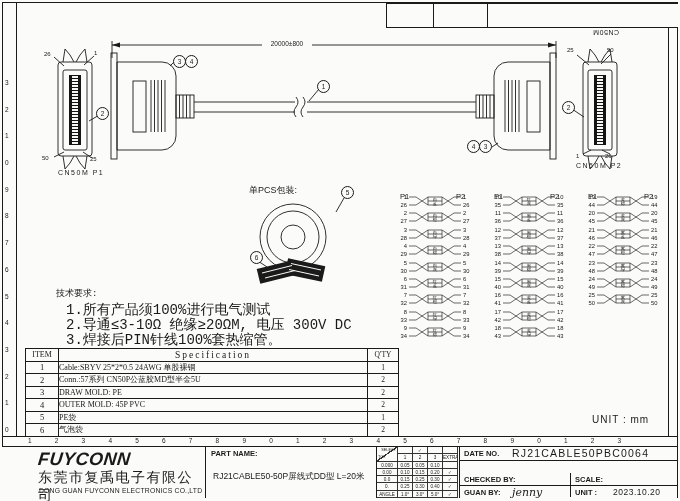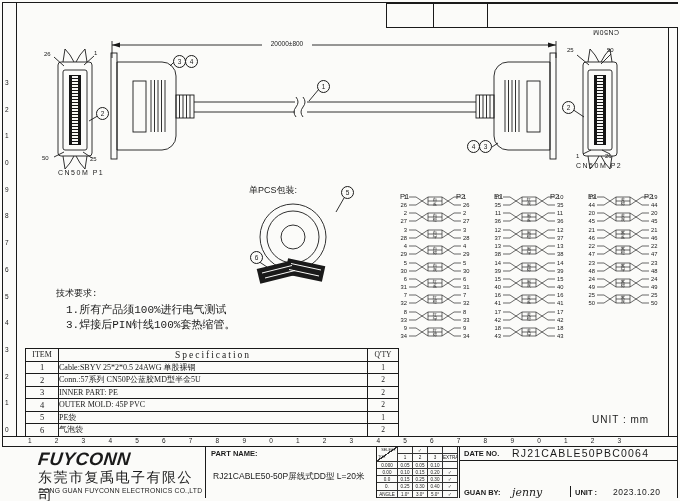--- a/index.html
+++ b/index.html
@@ -31,21 +31,21 @@
   
   .pincol{position:absolute;top:177px;width:84px;z-index:3;}
   .pmhdr{position:absolute;top:0;font-size:7.5px;margin-top:15px;}
   .pair{position:absolute;width:84px;height:16px;}
   .pn{position:absolute;font-size:5.8px;line-height:6px;}
   .pnl{width:11px;text-align:right;left:0;}
   .pnr{left:67px;text-align:left;}
   
   .tech{position:absolute;left:36px;top:287px;z-index:3;font-family:Liberation Mono, monospace;margin-left:20px;}
   .tech .t{font-size:9px;margin-bottom:3px;}
-  .tech .i{font-size:11px;margin-left:10px;line-height:15px;white-space:nowrap;}
+  .tech .i{font-size:14px;margin-left:10px;line-height:15px;white-space:nowrap;}
   
   table.spec{position:absolute;left:25px;top:348px;width:372px;border-collapse:collapse;z-index:3;
              font-family:"Liberation Serif","DejaVu Serif",serif;table-layout:fixed;background:#fbfbf9;}
   table.spec td{border:1px solid #1a1a1a;height:11.5px;padding:0;overflow:hidden;white-space:nowrap;}
   .sp-item{width:32px;text-align:center;font-size:8.5px;}
   .sp-spec{width:308px;font-size:8px;padding-left:5px;margin-top:35px;}
   .sp-qty{width:30px;text-align:center;font-size:7.5px;}
   .sp-h{text-align:center;font-size:9.5px;letter-spacing:2px;}
   .unit{position:absolute;left:592px;top:414px;font-size:10px;letter-spacing:1px;z-index:3;}
   
@@ -462,20 +462,21 @@
        <span class="pn pnr" style="top:1px">25</span>
        <span class="pn pnr" style="top:9px">50</span>
         </div>
       </div>
     </div>
 
   <div class="tech">
     <div class="t">技术要求:</div>
     <div id="techitems">
         <div class="i">1.所有产品须100%进行电气测试</div>
+        <div class="i">2.导通≤3-10Ω  绝缘≥20ΩM, 电压 300V DC</div>
         <div class="i">3.焊接后PIN针线100%套热缩管。</div>
       </div>
   </div>
 
   <table class="spec">
       <tbody id="specbody">
         <tr>
           <td class="sp-item" style="font-size:8px">ITEM</td>
                 <td class="sp-spec sp-h">Specification</td>
                 <td class="sp-qty">Q'TY</td>
@@ -485,21 +486,21 @@
                   <td class="sp-spec">Cable:SBYV 25*2*0.5 24AWG 单股裸铜</td>
                   <td class="sp-qty">1</td>
         </tr>
         <tr>
           <td class="sp-item">2</td>
                   <td class="sp-spec">Conn.:57系列  CN50P公蓝胶MD型半金5U</td>
                   <td class="sp-qty">2</td>
         </tr>
         <tr>
           <td class="sp-item">3</td>
-                  <td class="sp-spec">INNER PART: PE</td>
+                  <td class="sp-spec">DRAW MOLD: PE</td>
                   <td class="sp-qty">2</td>
         </tr>
         <tr>
           <td class="sp-item">4</td>
                   <td class="sp-spec">OUTER MOLD: 45P PVC</td>
                   <td class="sp-qty">2</td>
         </tr>
         <tr>
           <td class="sp-item">5</td>
                   <td class="sp-spec">PE袋</td>
@@ -604,20 +605,26 @@
           <div>3.0°</div>
           <div>5.0°</div>
           <div>✓</div>
         </div>
     </div>
     <div class="tbD">
       <div class="drow" style="top:0;height:13px">
         <span class="dlab">DATE NO.</span>
         <span class="partno">RJ21CABLE50PBC0064</span>
       </div>
+      <div class="drow" style="top:26px;height:12px">
+        <span class="dlab">CHECKED BY:</span>
+        <div class="dsub">
+          <span class="fileno">SCALE:</span>
+        </div>
+      </div>
       <div class="drow" style="top:39px;height:11px;border-bottom:none">
         <span class="dlab">GUAN BY:</span>
         <span class="jenny">jenny</span>
         <div class="dsub">
           <span class="fileno">UNIT :</span>
           <span class="dateval">2023.10.20</span>
         </div>
       </div>
     </div>
   </div>

